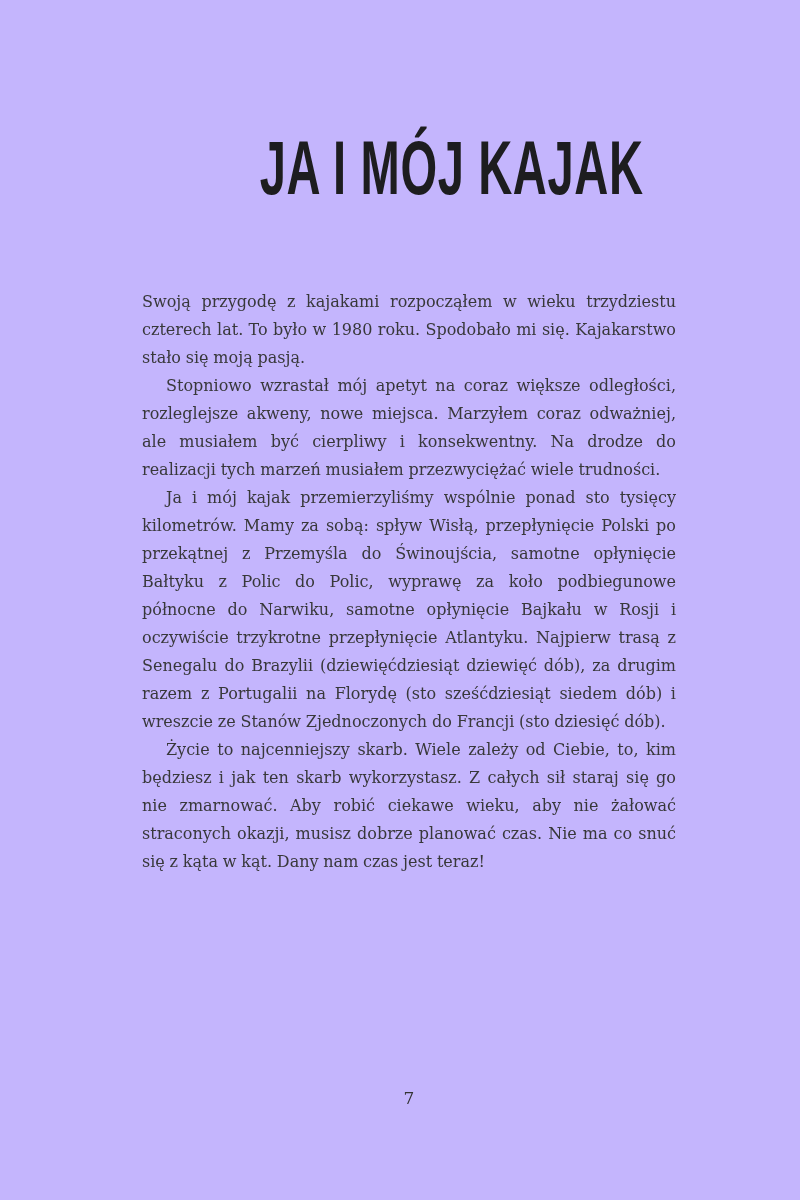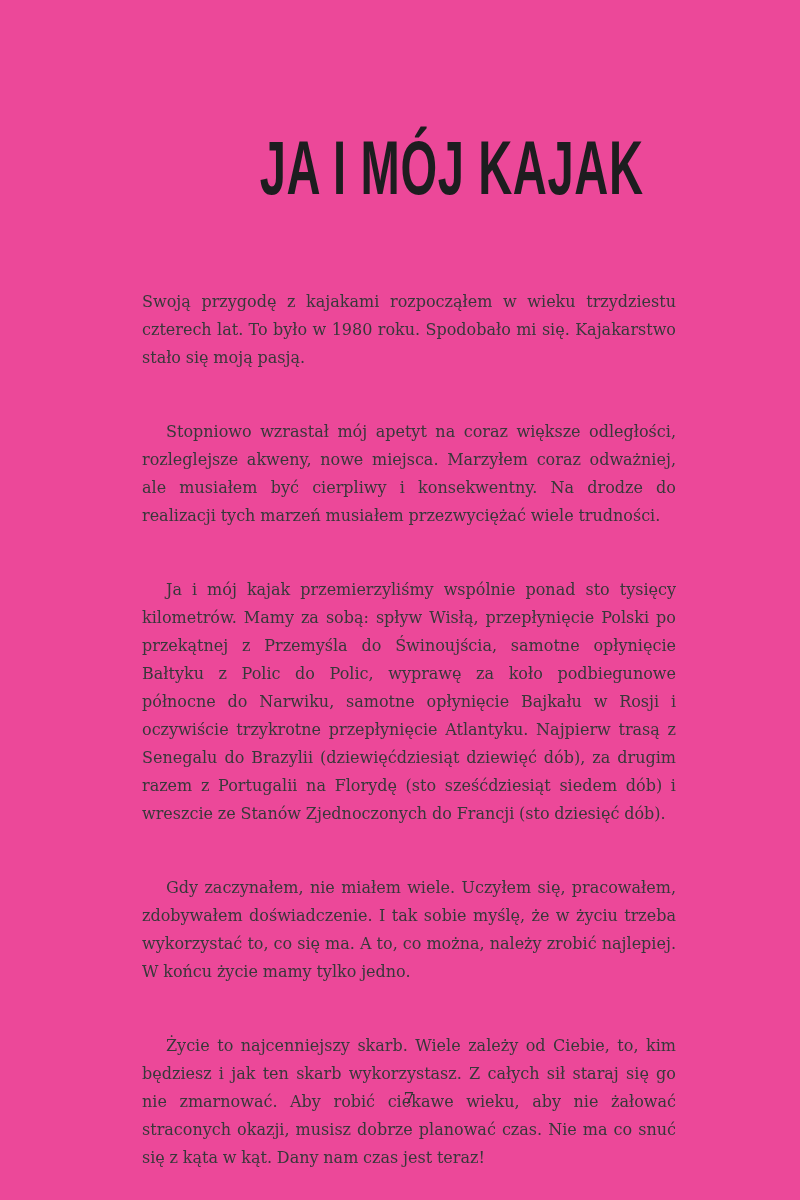--- a/index.html
+++ b/index.html
@@ -47,43 +47,41 @@
     hyphens: auto;
     -webkit-hyphens: auto;
     word-spacing: -0.3px;
   }
   .para {
     margin: 0;
     padding: 0;
   }
   .para.indent {
     text-indent: 24px;
-    margin-top: 46px;
   }
   .page-number {
     position: absolute;
     top: 1088px;
     left: 142px;
     width: 534px;
     text-align: center;
     font-family: "DejaVu Serif", serif;
     font-size: 17px;
     color: #333333;
   }
 </style>
 </head>
 <body>
 
-<div class="book-page" style="background: #ec4899;">
+<div class="book-page" style="background: #c4b5fd;">
 
   <h1 class="chapter-title" style="color: rgb(29, 29, 31);"><span class="condensed">JA I MÓJ KAJAK</span></h1>
 
   <div class="body-text" style="color: rgb(56, 56, 58);">
       <p class="para" lang="pl">Swoją przygodę z kajakami rozpocząłem w wieku trzydziestu czterech lat. To było w 1980 roku. Spodobało mi się. Kajakarstwo stało się moją pasją.</p>
       <p class="para indent" lang="pl">Stopniowo wzrastał mój apetyt na coraz większe odległości, rozleglejsze akweny, nowe miejsca. Marzyłem coraz odważniej, ale musiałem być cierpliwy i konsekwentny. Na drodze do realizacji tych marzeń musiałem przezwyciężać wiele trudności.</p>
       <p class="para indent" lang="pl">Ja i mój kajak przemierzyliśmy wspólnie ponad sto tysięcy kilometrów. Mamy za sobą: spływ Wisłą, przepłynięcie Polski po przekątnej z Przemyśla do Świnoujścia, samotne opłynięcie Bałtyku z Polic do Polic, wyprawę za koło podbiegunowe północne do Narwiku, samotne opłynięcie Bajkału w Rosji i oczywiście trzykrotne przepłynięcie Atlantyku. Najpierw trasą z Senegalu do Brazylii (dziewięćdziesiąt dziewięć dób), za drugim razem z Portugalii na Florydę (sto sześćdziesiąt siedem dób) i wreszcie ze Stanów Zjednoczonych do Francji (sto dziesięć dób).</p>
-      <p class="para indent" lang="pl">Gdy zaczynałem, nie miałem wiele. Uczyłem się, pracowałem, zdobywałem doświadczenie. I tak sobie myślę, że w życiu trzeba wykorzystać to, co się ma. A to, co można, należy zrobić najlepiej. W końcu życie mamy tylko jedno.</p>
       <p class="para indent" lang="pl">Życie to najcenniejszy skarb. Wiele zależy od Ciebie, to, kim będziesz i jak ten skarb wykorzystasz. Z całych sił staraj się go nie zmarnować. Aby robić ciekawe wieku, aby nie żałować straconych okazji, musisz dobrze planować czas. Nie ma co snuć się z kąta w kąt. Dany nam czas jest teraz!</p>
     </div>
 
   <div class="page-number" style="color: rgb(51, 51, 51);">7</div>
 
 </div>
 
 </body></html>

